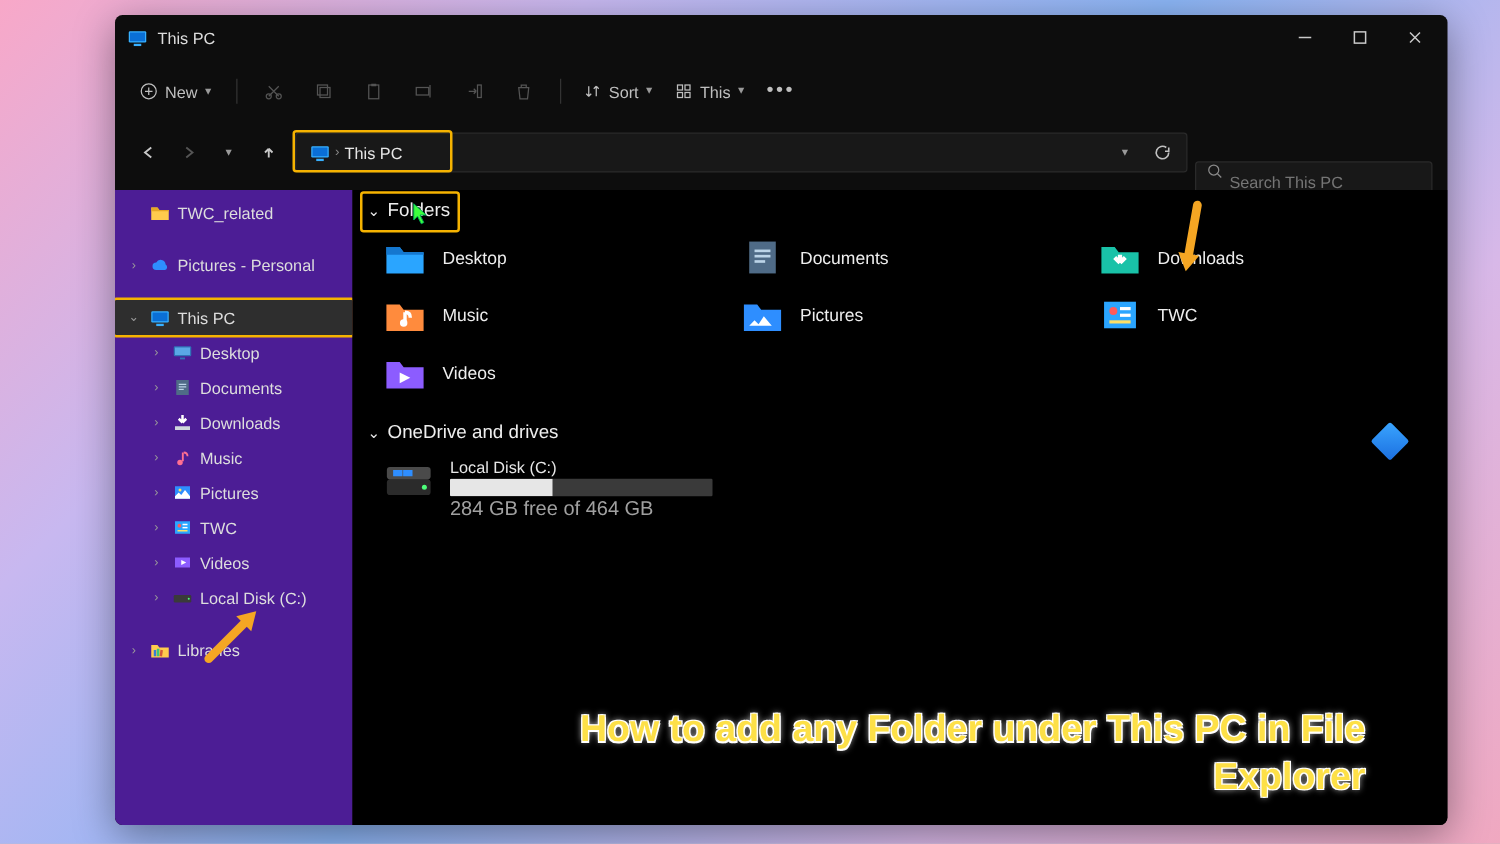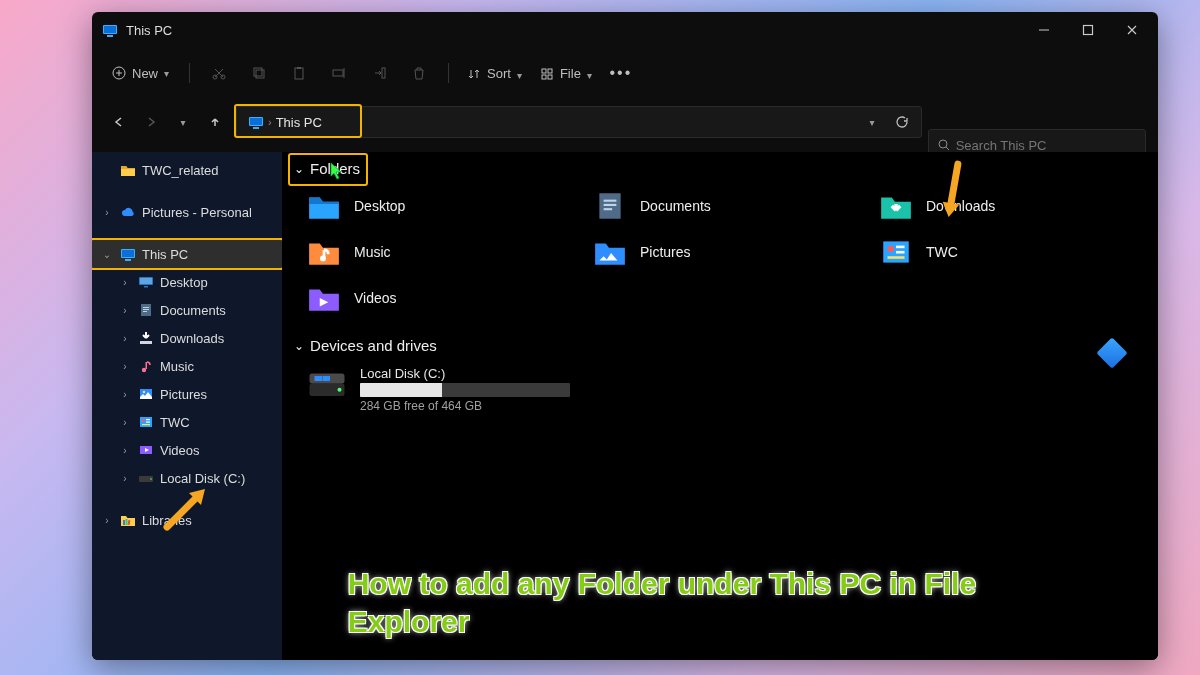--- a/index.html
+++ b/index.html
@@ -58,21 +58,21 @@
   }
   .tb-sep { width: 1px; height: 20px; background: #333; margin: 0 8px; }
   .tb-ico {
     width: 38px; height: 36px;
     display: flex; align-items: center; justify-content: center;
     border-radius: 4px; cursor: pointer;
     color: #9a9a9a;
   }
   .tb-ico.dim { opacity: 0.5; }
   .tb-labeled {
-    display: flex; align-items: flex-end; gap: 6px;
+    display: flex; align-items: flex-start; gap: 6px;
     padding: 6px 8px; border-radius: 4px; cursor: pointer;
   }
   .chev-down { font-size: 10px; color: #9a9a9a; }
   .dots { letter-spacing: 2px; font-size: 16px; color: #bfbfbf; }
   
   .addressrow {
     height: 40px;
     display: flex;
     align-items: center;
     padding: 0 12px;
@@ -99,29 +99,29 @@
   .addressbar .crumb { display:flex; align-items:center; gap:4px; padding: 3px 5px; border-radius: 3px; }
   .addressbar .addr-actions { margin-left:auto; display:flex; gap:4px; }
   .addressbar .addr-btn { width: 26px; height:26px; display:flex; align-items:center; justify-content:center; color:#c0c0c0; cursor:pointer; border-radius:3px;}
   .highlight-box {
     border: 2px solid #f5b301;
     border-radius: 3px;
     position: absolute;
     pointer-events: none;
   }
   .searchbox {
-    width: 218px; height:32px;
+    width: 190px; height:32px;
     background:#181818; border:1px solid #2a2a2a; border-radius:3px;
-    display:flex; align-items:center; padding:0 8px; gap:6px;
+    display:flex; padding:0 8px; gap:6px;
     color:#8a8a8a; font-size:13px;margin-top:46px;
   }
   .searchbox input { background:transparent; border:0; outline:0; color:#ddd; font-size:13px; width:100%; }
   
   .content { flex:1; display:flex; min-height:0; }
-  .sidebar { width:190px; background:#0f172a; padding-top:4px; overflow:hidden; position:relative;}
+  .sidebar { width:190px; background:#4c1d95; padding-top:4px; overflow:hidden; position:relative;}
   .sidebar-item {
     display:flex; align-items:center; gap:6px;
     padding: 6px 4px 6px 8px; font-size:13px; color:#ddd;
     cursor:pointer; position:relative;
     white-space: nowrap;
   }
   .sidebar-item.indent1 { padding-left: 26px; }
   .sidebar-item.selected { background:#2e2e2e; }
   .sidebar .exp { width:14px; font-size:10px; color:#9a9a9a; display:inline-flex; justify-content:center;}
   .sidebar .sb-ico { width:16px; height:16px; display:inline-flex; align-items:center; justify-content:center; }
@@ -145,29 +145,29 @@
     padding:4px 2px; font-size:14px; color:#eee; cursor:pointer;
     border-radius:3px;
   }
   .folder-item .fi-ico { width:40px; height:34px; display:flex; align-items:center; justify-content:center; }
   .drives { display:flex; gap:18px; padding-left:10px; }
   .drive-item { display:flex; gap:12px; cursor:pointer; padding:4px; border-radius:3px;}
   .drive-ico { width:42px; height:40px; display:flex; align-items:center; justify-content:center; }
   .drive-text { display:flex; flex-direction:column; gap:2px; font-size:13px; }
   .drive-bar { width:210px; height:14px; background:#3a3a3a; border-radius:1px; overflow:hidden; }
   .drive-bar .fill { height:100%; background:#e6e6e6; }
-  .drive-sub { color:#a0a0a0; font-size:12px; }
+  .drive-sub { color:#a0a0a0; font-size:16px; }
   .watermark { position:absolute; right:70px; top:190px; color:#4b4b4b; font-size:16px; font-style:italic; font-family: Georgia, serif; line-height:1.1; text-align:left;}
   .wm-logo { position:absolute; right:35px; top:190px; width:22px; height:22px; background:linear-gradient(135deg,#3aa5ff,#1b6fe0); transform:rotate(45deg); border-radius:2px;}
   .caption {
     position:absolute; left:50%; bottom:20px; transform:translateX(-50%);
     font-size:30px; font-weight:600;
-    color:#84cc16;
+    color:#fde047;
     text-shadow: -1px -1px 0 #fff, 1px -1px 0 #fff, -1px 1px 0 #fff, 1px 1px 0 #fff, 0 0 6px rgba(255,255,255,0.9);
-    text-align:left; line-height:1.25;
+    text-align:right; line-height:1.25;
     width: 85%;
   }
   
   .statusbar {
     height:24px; display:flex; align-items:center;
     padding:0 10px; font-size:12px; color:#bbb;
     border-top:1px solid #1a1a1a; background:#0d0d0d;
   }
   .statusbar .st-spacer { flex:1; }
   .view-toggle { display:flex; gap:2px;}
@@ -369,21 +369,21 @@
       <span>Sort</span>
       <span class="chev-down">▾</span>
     </div>
     <div class="tb-labeled">
       <svg width="14" height="14">
           <rect x="2" y="2" width="4" height="4" stroke="currentColor" fill="none"></rect>
           <rect x="8" y="2" width="4" height="4" stroke="currentColor" fill="none"></rect>
           <rect x="2" y="8" width="4" height="4" stroke="currentColor" fill="none"></rect>
           <rect x="8" y="8" width="4" height="4" stroke="currentColor" fill="none"></rect>
         </svg>
-      <span>File</span>
+      <span>This</span>
       <span class="chev-down">▾</span>
     </div>
     <div class="tb-ico">
         <span class="dots">•••</span>
       </div>
   </div>
 
   <div class="addressrow">
     <div class="nav-arrows">
       <div class="nav-btn">
@@ -617,21 +617,21 @@
               <svg width="40" height="34" viewBox="0 0 16 16">
                 <use href="#i-vid-folder"></use>
               </svg>
             </span>
           <span>Videos</span>
         </div>
       </div>
 
       <div class="section-header">
         <span style="font-size:12px">⌄</span>
-        <span>Devices and drives</span>
+        <span>OneDrive and drives</span>
       </div>
 
       <div class="drives">
         <div class="drive-item">
           <span class="drive-ico">
               <svg width="42" height="40" viewBox="0 0 16 16">
                 <use href="#i-drive"></use>
               </svg>
             </span>
           <div class="drive-text">

